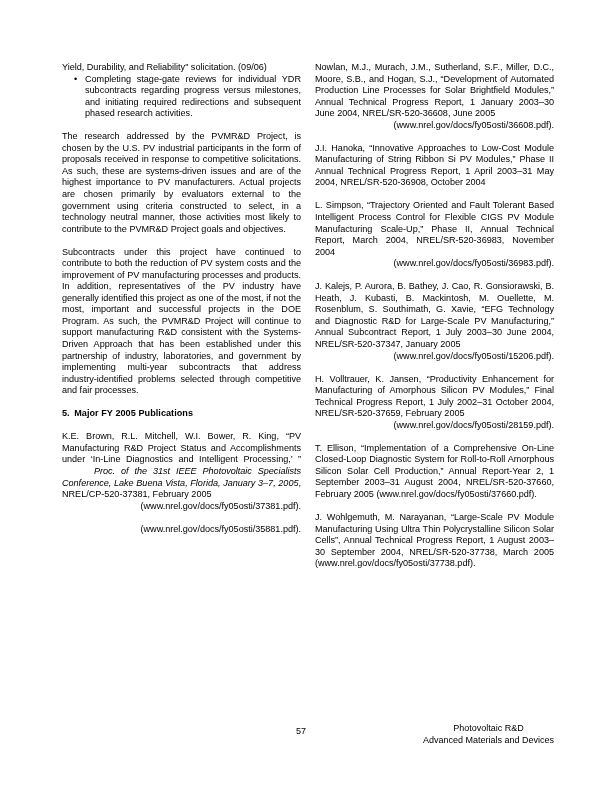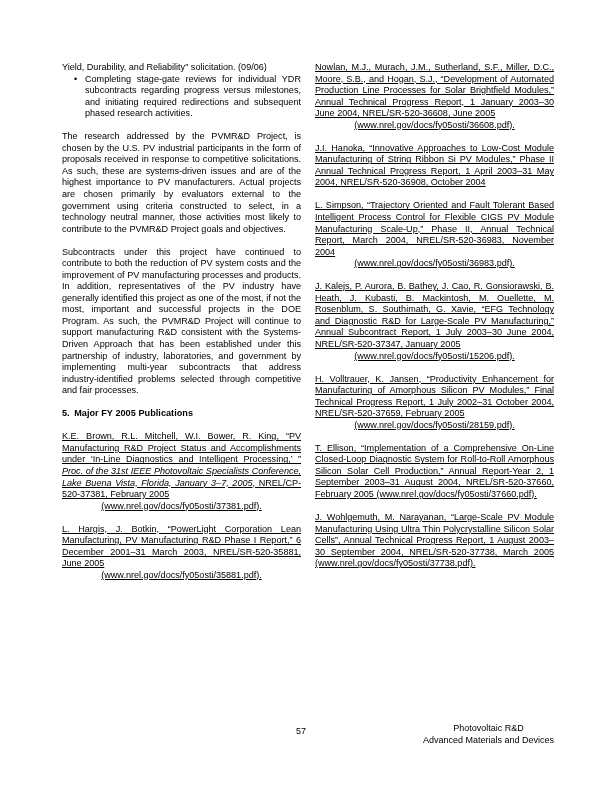--- a/index.html
+++ b/index.html
@@ -79,29 +79,28 @@
   h2.section .num { margin-right: 4.5px; }
 
   .ref {
     margin: 0 0 11.5px 0;
     font-size: 9.1px;
     line-height: 11.55px;
     text-align: justify;
     text-justify: inter-word;
     letter-spacing: -0.02px;
   }
-  .ref .ital { font-style: italic; }
+  .ref .ital { font-style: italic; margin-left: 32px; }
 
   
   .ref > span.block {
     display: block;
     text-align: justify;
-    text-decoration: underline;
-  }
-  .ref > span.block.left { text-align: center; }
+  }
+  .ref > span.block.left { text-align: right; }
 
   .footer {
     position: absolute;
     left: 0;
     right: 0;
     bottom: 0;
     height: 72px;
   }
   .page-number {
     position: absolute;
@@ -144,21 +143,20 @@
       <h2 class="section">
         <span class="num">5.</span><span>Major FY 2005 Publications</span>
       </h2>
 
       <div class="ref">
         <span class="block"><span>K.E. Brown, R.L. Mitchell, W.I. Bower, R. King, “PV Manufacturing R&amp;D Project Status and Accomplishments under ‘In-Line Diagnostics and Intelligent Processing,’ ” </span><span class="ital">Proc. of the 31st IEEE Photovoltaic Specialists Conference, Lake Buena Vista, Florida, January 3–7, 2005</span><span>, NREL/CP-520-37381, February 2005</span></span>
         <span class="block left">(www.nrel.gov/docs/fy05osti/37381.pdf).</span>
       </div>
 
       <div class="ref">
-        <span class="block"><span>L. Hargis, J. Botkin,  “PowerLight Corporation Lean Manufacturing, PV Manufacturing R&amp;D Phase I Report,” 6 December 2001–31 March 2003, NREL/SR-520-35881, June 2005</span></span>
         <span class="block left">(www.nrel.gov/docs/fy05osti/35881.pdf).</span>
       </div>
 
     </div>
 
     <div class="col col-right">
 
       <div class="ref">
         <span class="block">Nowlan, M.J., Murach, J.M., Sutherland, S.F., Miller, D.C., Moore, S.B., and Hogan, S.J., “Development of Automated Production Line Processes for Solar Brightfield Modules,” Annual Technical Progress Report, 1 January 2003–30 June 2004, NREL/SR-520-36608, June 2005</span>
         <span class="block left">(www.nrel.gov/docs/fy05osti/36608.pdf).</span>

